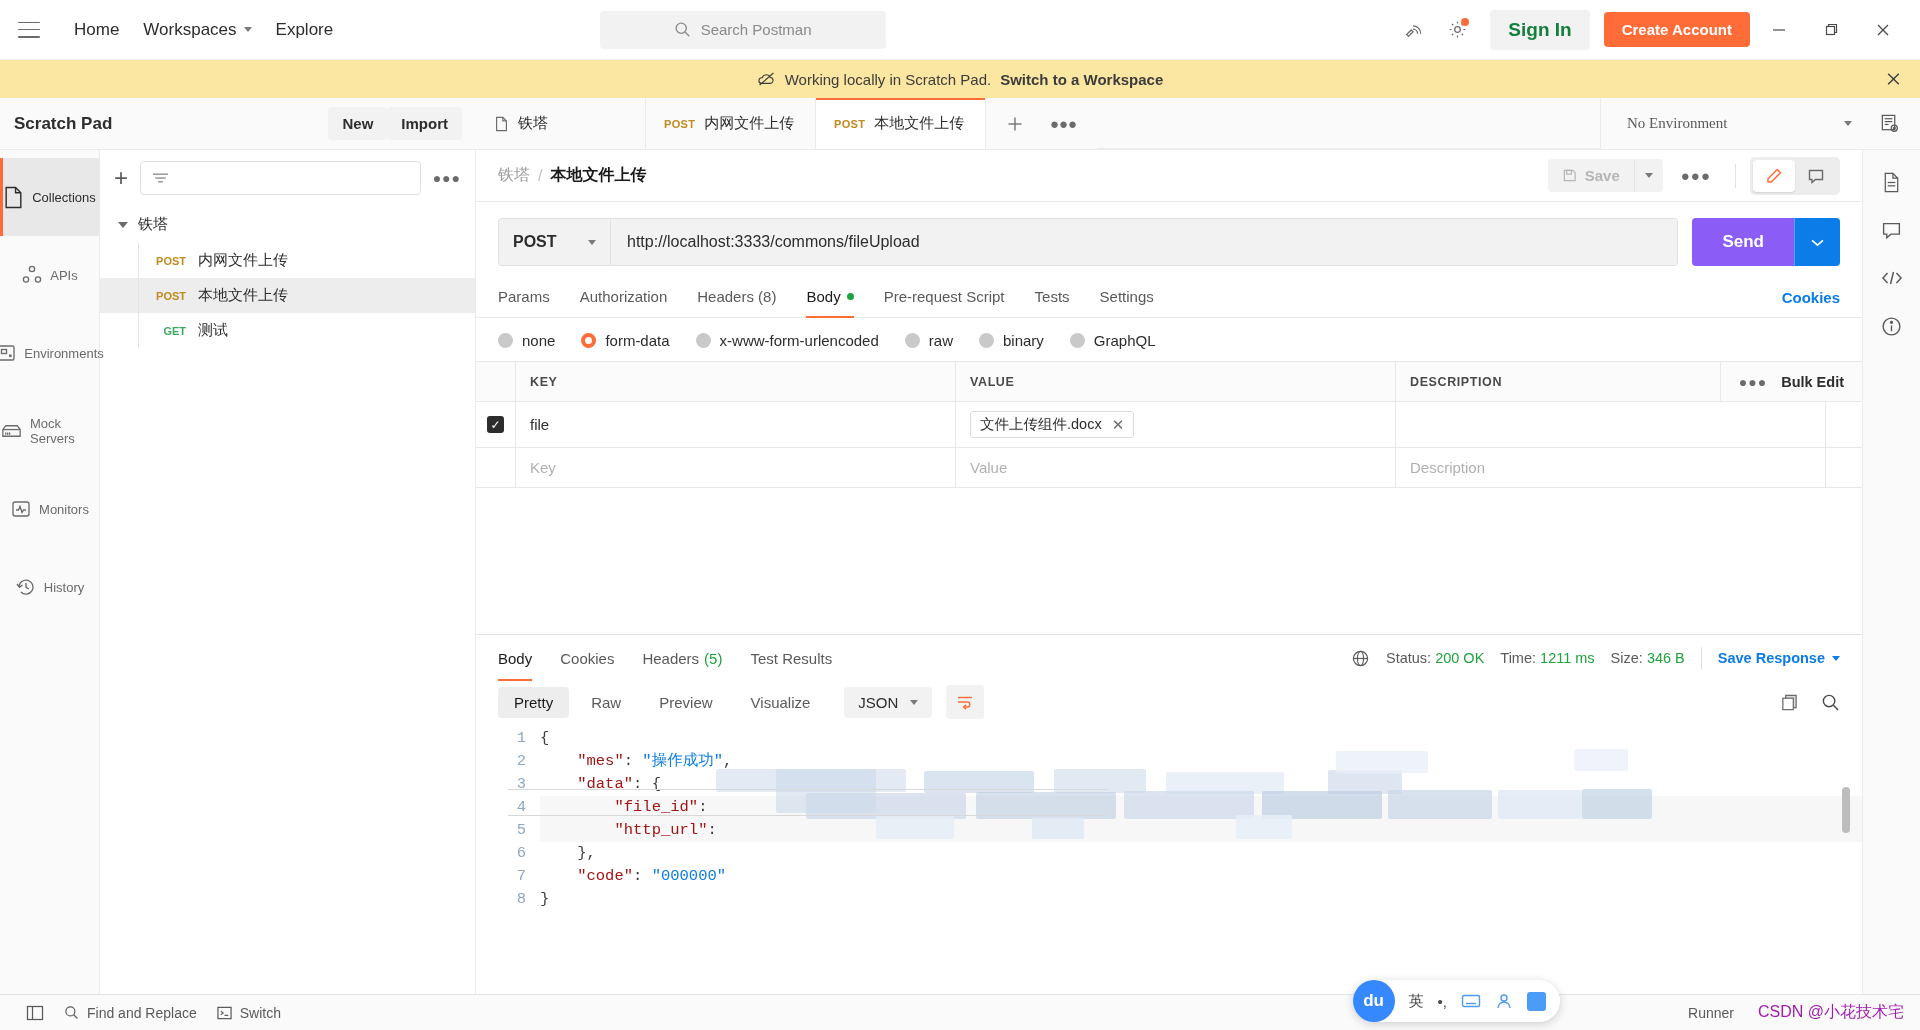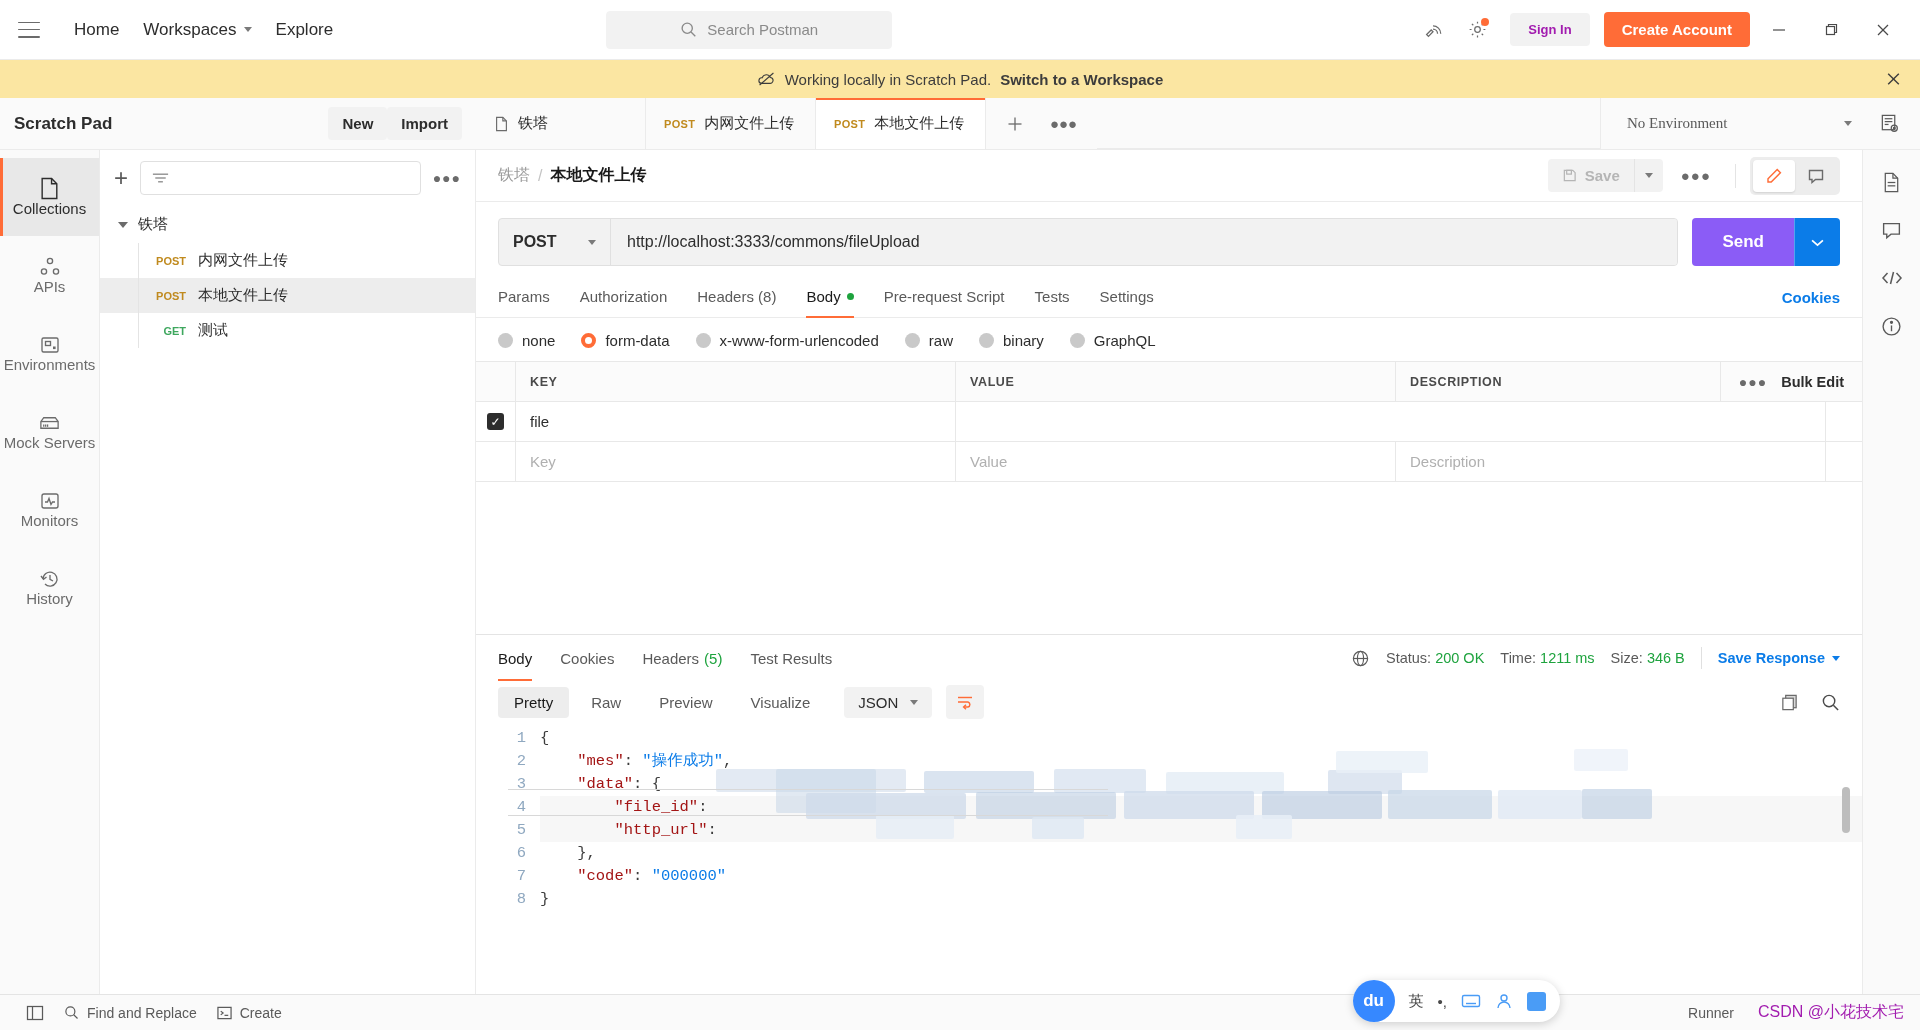--- a/index.html
+++ b/index.html
@@ -41,21 +41,21 @@
   .tb-right { display:flex; align-items:center; gap:6px; margin-left:auto; }
   .icon-btn {
     width:38px; height:38px; display:flex; align-items:center; justify-content:center;
     border-radius:4px; cursor:pointer; position:relative; color:#6b6b6b;
   }
   .dot-badge {
     position:absolute; top:7px; right:7px; width:8px; height:8px;
     border-radius:50%; background:#ff6c37;
   }
   .btn-signin {
-    background:#f2f2f2; color:#a21caf; font-weight:bold; font-size:13px;
+    background:#f2f2f2; color:#15803d; font-weight:bold; font-size:19px;
     padding: 9px 18px; border-radius:4px; border:none; cursor:pointer;
     margin-left:8px;
   }
   .btn-create {
     background:#ff6c37; color:#fff; font-weight:bold; font-size:15px;
     padding: 9px 18px; border-radius:4px; border:none; cursor:pointer;
     margin-left:8px;
   }
   .wc { width:46px; height:46px; display:flex; align-items:center; justify-content:center; cursor:pointer; color:#4a4a4a;}
 
@@ -110,22 +110,22 @@
     flex:1; display:flex; align-items:center; justify-content:space-between;
     font-size:15px; color:#5a5a5a; cursor:pointer; padding: 6px 8px; border-radius:4px;
   }
 
   
   .main { display:flex; height: calc(1030px - 60px - 38px - 52px - 36px); }
 
   
   .rail { width:100px; background:#fafafa; border-right:1px solid #ebebeb; padding-top:8px; }
   .rail-item {
-    height:78px; display:flex; flex-direction:column; align-items:center;
-    justify-content:center; cursor:pointer; color:#6b6b6b; font-size:15px;
+    height:78px; display:flex; flex-direction:row; align-items:center;
+    justify-content:center; gap:7px; cursor:pointer; color:#6b6b6b; font-size:13px;
     position:relative;
   }
   .rail-item.active { background:#e8e8e8; color:#2d2d2d; }
   .rail-item.active:before {
     content:""; position:absolute; left:0; top:0; bottom:0; width:3px; background:#ff6c37;
   }
 
   
   .collections { width:376px; border-right:1px solid #ebebeb; background:#fff; display:flex; flex-direction:column;}
   .coll-toolbar { height:56px; display:flex; align-items:center; gap:12px; padding: 0 14px; }
@@ -708,20 +708,26 @@
         </div>
       </div>
 
       <div class="fd-row">
         <div class="fd-check">
           <span class="cbox">✓</span>
         </div>
         <div class="fd-c key">
           <span>file</span>
         </div>
+        <div class="fd-c val">
+          <span class="file-chip">
+            <span>文件上传组件.docx</span>
+            <span class="x">✕</span>
+          </span>
+        </div>
         <div class="fd-c desc"></div>
         <div class="fd-end"></div>
       </div>
 
       <div class="fd-row">
         <div class="fd-check"></div>
         <div class="fd-c key">
           <span class="fd-ph">Key</span>
         </div>
         <div class="fd-c val">
@@ -912,21 +918,21 @@
     <span>Find and Replace</span>
   </div>
   <div class="sb-item">
     <span>
       <svg width="15" height="14" viewBox="0 0 16 14" fill="none" stroke="#5a5a5a" stroke-width="1.3">
         <rect x="1" y="1" width="14" height="12"></rect>
           <polyline points="4,5 6.5,7 4,9"></polyline>
           <line x1="8" y1="9.5" x2="12" y2="9.5"></line>
       </svg>
     </span>
-    <span>Create</span>
+    <span>Switch</span>
   </div>
   <div class="sb-right">
     <div class="sb-item">
       <span>Runner</span>
     </div>
     <span class="watermark">CSDN @小花技术宅</span>
   </div>
 </div>
 
 <div class="ime">

